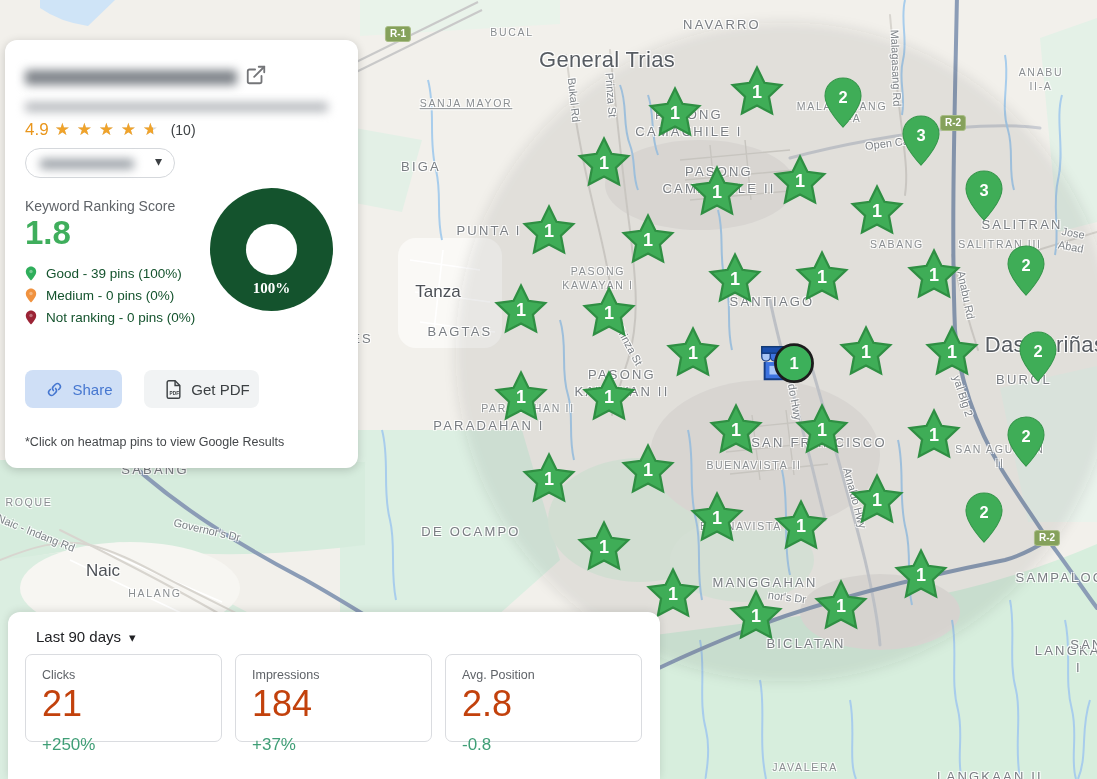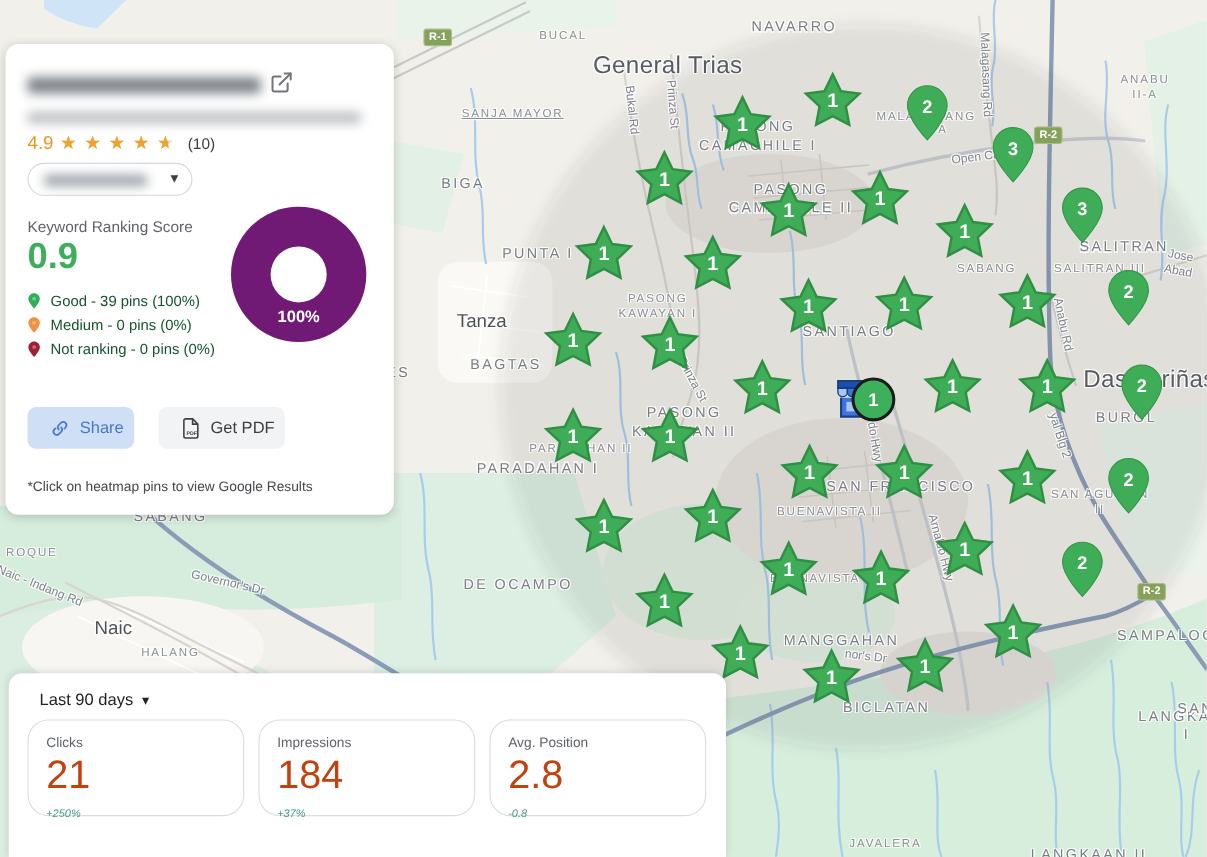--- a/index.html
+++ b/index.html
@@ -57,24 +57,24 @@
   #share-btn { width:97px; background:#cfdff6; color:#4677d0; }
   #pdf-btn { width:115px; background:#f1f3f4; color:#3c4043; }
   #footnote { position:absolute; left:20px; top:395px; font-size:12.5px; color:#44474a; }
 
   
   #stats-card { position:absolute; left:8px; top:612px; width:652px; height:167px; background:#fff;
                 border-radius:12px 12px 0 0; box-shadow:0 -1px 8px rgba(0,0,0,.12); z-index:10; }
   #period { position:absolute; left:28px; top:16px; font-size:15px; color:#202124; cursor:pointer; }
   #period .caret { color:#202124; font-size:13px; margin-left:8px; }
   #stat-boxes { position:absolute; left:17px; top:42px; display:flex; gap:13px; }
-  .stat-box { width:197px; height:88px; border:1px solid #dadce0; border-radius:19px; position:relative; background:#fff; }
+  .stat-box { width:197px; height:88px; border:1px solid #dadce0; border-radius:7px; position:relative; background:#fff; }
   .stat-label { position:absolute; left:16px; top:13px; font-size:12.5px; color:#5f6368; }
   .stat-value { position:absolute; left:16px; top:28px; font-size:36px; color:#c2410c; }
-  .stat-delta { position:absolute; left:16px; top:80px; font-size:10px; color:#3f9e76;font-style:italic; }
+  .stat-delta { position:absolute; left:16px; top:80px; font-size:17px; color:#3f9e76; }
 </style>
 </head>
 <body>
 <div id="stage">
 
 <svg id="map-svg" width="1097" height="779" viewBox="0 0 1097 779">
   <rect x="0" y="0" width="1097" height="779" fill="#f2f0eb"></rect>
 
   <path d="M40,0 L115,0 L88,26 Q60,22 40,8 Z" fill="#cfe4f7"></path>
 
@@ -507,21 +507,21 @@
         </span>
     <span id="review-count">(10)</span>
   </div>
 
   <div id="kw-dropdown">
     <div class="blur-bar"></div>
     <span id="kw-caret">▾</span>
   </div>
 
   <div id="score-label">Keyword Ranking Score</div>
-  <div id="score-value">0.9</div>
+  <div id="score-value">1.8</div>
 
   <div id="legend">
         <div class="legend-row">
           <svg width="12" height="15" viewBox="0 0 24 30">
       <path d="M12 1C6.2 1 1.6 5.6 1.6 11.4 1.6 18.6 12 29 12 29s10.4-10.4 10.4-17.6C22.4 5.6 17.8 1 12 1z" fill="#2fae5b"></path>
       <circle cx="12" cy="11" r="3.4" fill="rgba(255,255,255,0.35)"></circle>
           </svg>
     <span>Good - 39 pins (100%)</span>
         </div>
         <div class="legend-row">
@@ -533,21 +533,21 @@
         </div>
         <div class="legend-row">
           <svg width="12" height="15" viewBox="0 0 24 30">
       <path d="M12 1C6.2 1 1.6 5.6 1.6 11.4 1.6 18.6 12 29 12 29s10.4-10.4 10.4-17.6C22.4 5.6 17.8 1 12 1z" fill="#9b2335"></path>
       <circle cx="12" cy="11" r="3.4" fill="rgba(255,255,255,0.35)"></circle>
           </svg>
     <span>Not ranking - 0 pins (0%)</span>
         </div>
       </div>
 
-  <div id="donut" style="background: #701a75;">
+  <div id="donut" style="background: #14532d; font-family: Liberation Serif, serif;">
     <span id="donut-label">100%</span>
   </div>
 
   <div id="btn-row">
     <button class="btn" id="share-btn">
       <svg width="17" height="17" viewBox="0 0 24 24" fill="none" stroke="currentColor" stroke-width="2.2" stroke-linecap="round">
         <path d="M10.5 13.5a4.2 4.2 0 0 1 0-5.9l3-3a4.2 4.2 0 0 1 5.9 5.9l-1.6 1.6"></path>
         <path d="M13.5 10.5a4.2 4.2 0 0 1 0 5.9l-3 3a4.2 4.2 0 0 1-5.9-5.9l1.6-1.6"></path>
       </svg>
       <span>Share</span>

